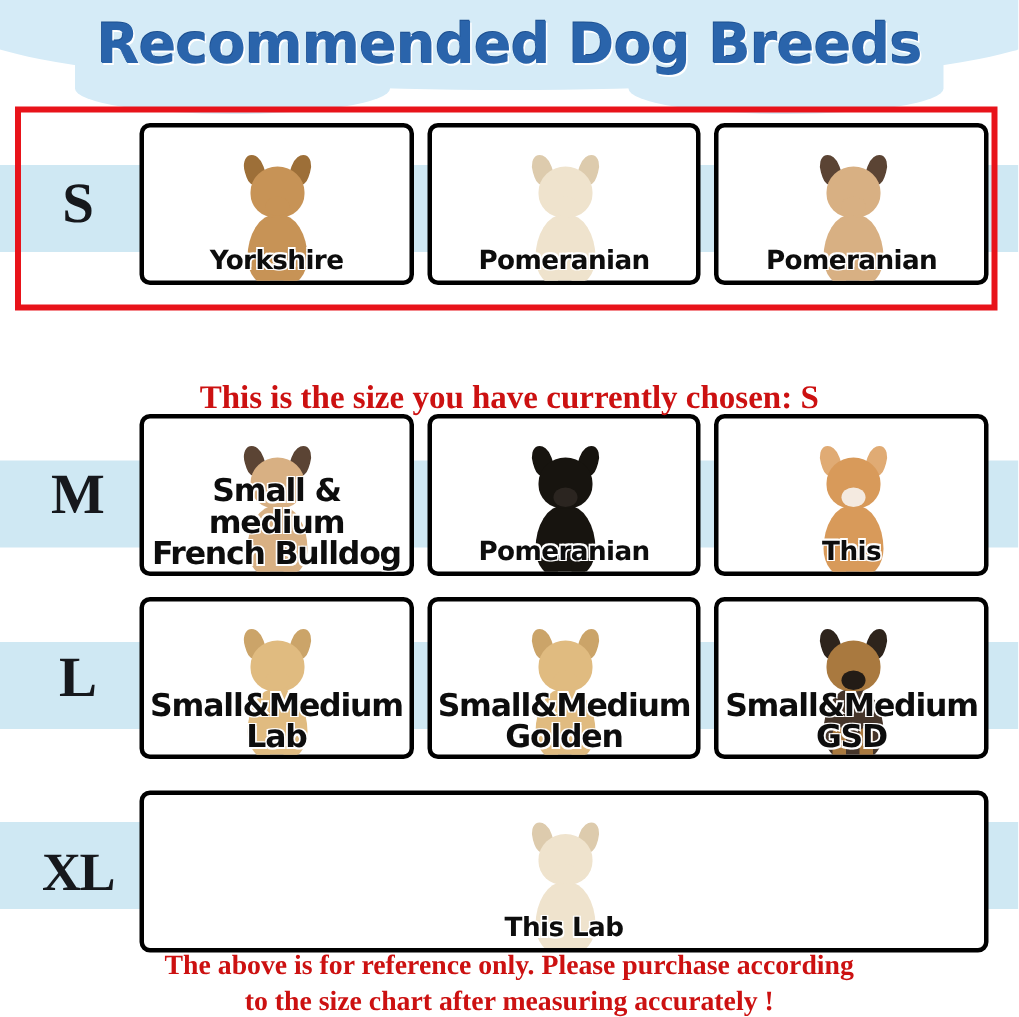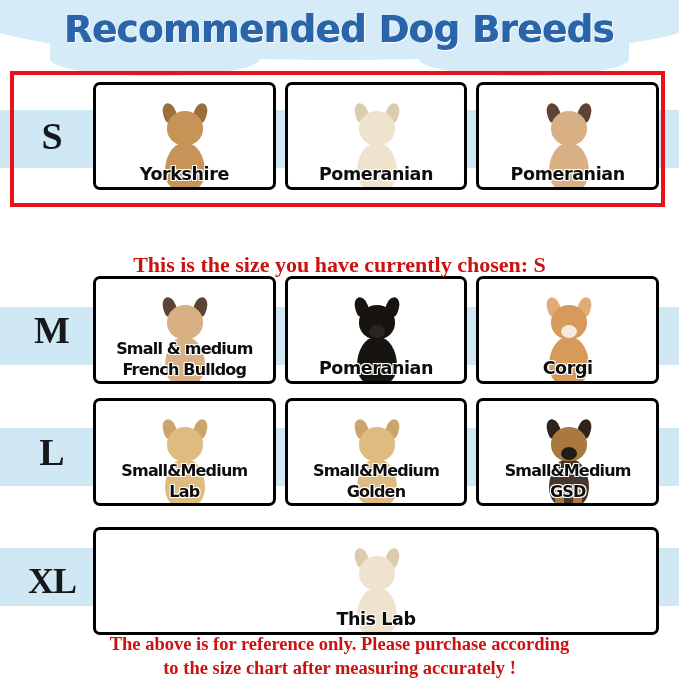--- a/index.html
+++ b/index.html
@@ -154,21 +154,21 @@
     font-family: "DejaVu Sans", sans-serif;
     font-weight: bold;
     font-size: 17.5px;
     line-height: 21px;
     color: #0d0d0d;
     text-shadow: 1px 1px 0 #ffffff, -1px 1px 0 #ffffff, 1px -1px 0 #ffffff, -1px -1px 0 #ffffff;
     white-space: pre-line;
     letter-spacing: -0.4px;
   }
   .card-label.two-line { bottom: 1px; font-size: 17px; }
-  .card-label.tight    { font-size: 16px; letter-spacing: -0.8px; }
+  .card-label.tight    { font-size: 21px; letter-spacing: -0.8px; }
 
   
   .chosen-note {
     position: absolute;
     top: 224px;
     left: 0;
     width: 679px;
     text-align: center;
     z-index: 4;
     font-family: "Liberation Serif", serif;
@@ -365,21 +365,21 @@
           <div class="dog coat-corgi">
               <span class="ear-l"></span>
               <span class="ear-r"></span>
               <span class="body"></span>
               <span class="leg-l"></span>
               <span class="leg-r"></span>
               <span class="head"></span>
               <span class="snout"></span>
             </div>
         </div>
-        <div class="card-label">Corgi</div>
+        <div class="card-label">This</div>
       </div>
     </div>
   </div>
 
   <div class="row row-l">
     <div class="size-letter">L</div>
     <div class="cards">
       <div class="card">
         <div class="card-photo">
           <div class="dog coat-gold">

